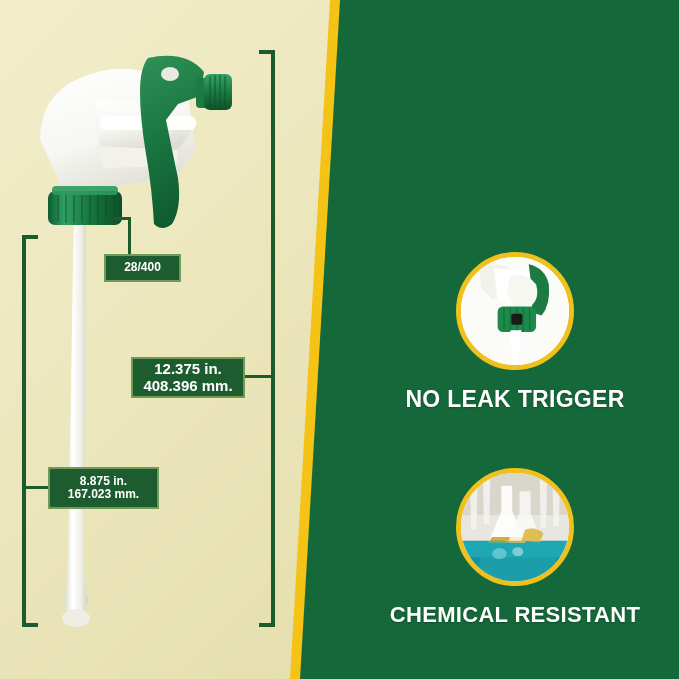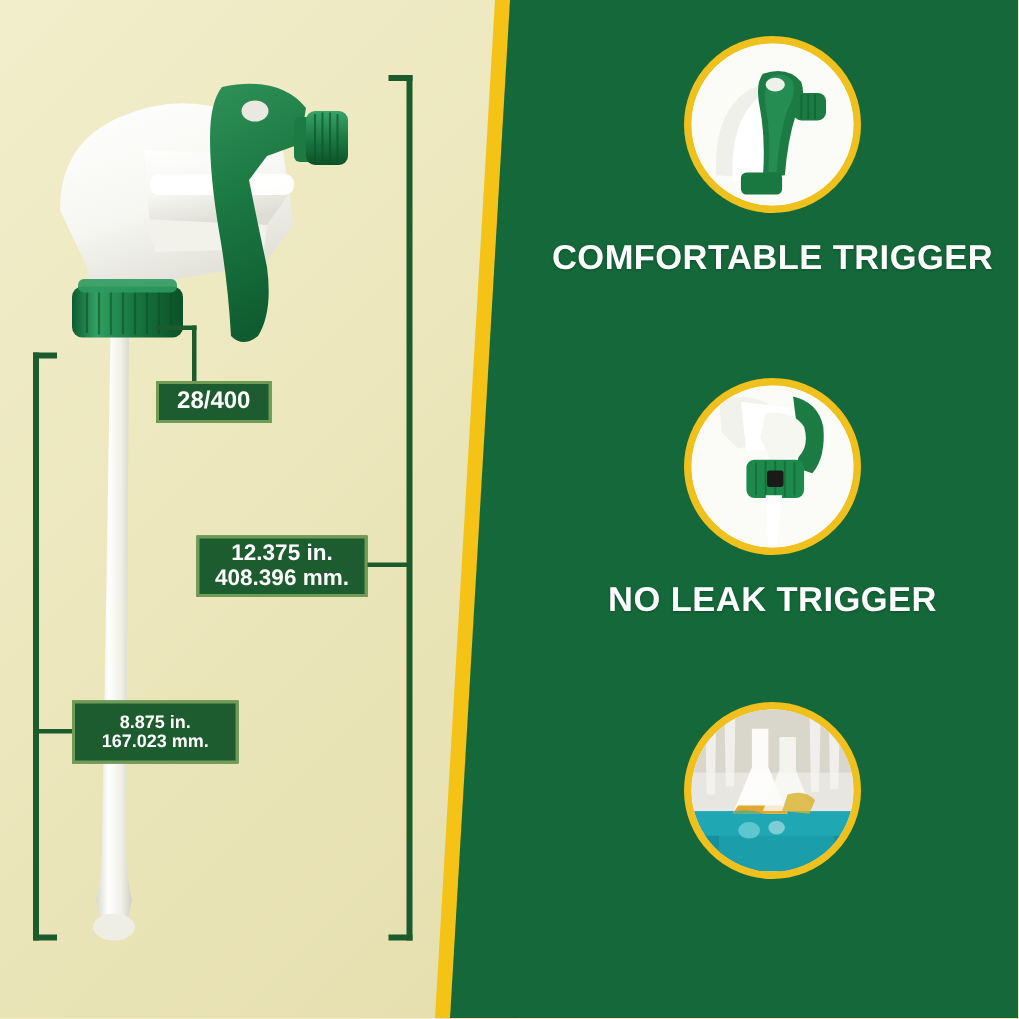--- a/index.html
+++ b/index.html
@@ -79,21 +79,21 @@
     line-height: 1.12;
     box-sizing: border-box;
     display: flex;
     flex-direction: column;
     align-items: center;
     justify-content: center;
   }
   .callout-28 {
     left: 104px; top: 254px;
     width: 77px; height: 28px;
-    font-size: 16px;
+    font-size: 12px;
   }
   .callout-12375 {
     left: 131px; top: 357px;
     width: 114px; height: 41px;
     font-size: 15px;
   }
   .callout-8875 {
     left: 48px; top: 467px;
     width: 111px; height: 42px;
     font-size: 12px;
@@ -234,40 +234,20 @@
 
     <div class="callout callout-8875">
       <span class="ln">8.875 in.</span>
       <span class="ln">167.023 mm.</span>
     </div>
   </div>
 
   <div class="right-panel"></div>
   <div class="divider-stripe"></div>
 
-  <div class="feature feature-1">
-    <div class="feature-circle">
-      <svg class="thumb-svg" viewBox="0 0 118 118">
-        <rect width="118" height="118" fill="#fbfbf8"></rect>
-        <path d="M18 96 Q16 58 34 40 Q48 26 64 30 L72 44 L60 56 L52 74 L48 98 Z" fill="#f0f0ea"></path>
-        <path d="M30 100 Q28 62 44 44 Q56 30 70 34 Q78 44 72 58 Q64 74 62 100 Z" fill="#ffffff"></path>
-        <path d="M52 22 Q70 16 80 28 Q84 40 76 52 Q70 70 68 96 L52 98 Q54 70 50 48 Q46 30 52 22 Z" fill="#1b7b42"></path>
-        <path d="M58 24 Q68 20 74 28 Q76 38 70 48 Q64 66 62 94 L56 94 Q58 66 54 46 Q52 30 58 24 Z" fill="#2a9158" opacity="0.75"></path>
-        <ellipse cx="61" cy="30" rx="7" ry="5" fill="#eef0ea"></ellipse>
-        <rect x="74" y="36" width="24" height="20" rx="6" fill="#1b7b42"></rect>
-        <g stroke="#0e5c31" stroke-width="1.3" opacity="0.6">
-          <line x1="80" y1="37" x2="80" y2="55"></line>
-            <line x1="85" y1="37" x2="85" y2="55"></line>
-          <line x1="90" y1="37" x2="90" y2="55"></line>
-        </g>
-        <rect x="36" y="94" width="30" height="16" rx="4" fill="#18783f"></rect>
-      </svg>
-    </div>
-    <div class="feature-label">COMFORTABLE TRIGGER</div>
-  </div>
 
   <div class="feature feature-2">
     <div class="feature-circle">
       <svg class="thumb-svg" viewBox="0 0 118 118">
         <rect width="118" height="118" fill="#fbfbf8"></rect>
         <path d="M20 10 Q46 4 62 18 L58 40 L34 46 L22 34 Z" fill="#f2f2ec"></path>
         <path d="M36 12 L74 16 L80 34 L70 46 L40 48 Z" fill="#ffffff"></path>
         <path d="M74 8 Q92 12 96 30 Q98 52 88 64 L76 60 Q82 40 76 24 Z" fill="#1b7b42"></path>
         <path d="M54 20 Q74 18 82 30 Q86 44 78 52 L58 54 L50 38 Z" fill="#f7f7f2"></path>
         <rect x="40" y="54" width="42" height="28" rx="6" fill="#1d8a4c"></rect>
@@ -300,15 +280,16 @@
         </g>
         <path d="M44 14 L56 14 L56 42 L70 76 L30 76 L44 42 Z" fill="#ffffff" opacity="0.9"></path>
         <path d="M34 70 L66 70 L70 76 L30 76 Z" fill="#e0a015" opacity="0.9"></path>
         <path d="M64 20 L76 20 L76 44 L88 74 L52 74 L64 44 Z" fill="#fafaf6" opacity="0.82"></path>
         <ellipse cx="42" cy="88" rx="8" ry="6" fill="#b9f2f6" opacity="0.9"></ellipse>
         <ellipse cx="62" cy="86" rx="6" ry="5" fill="#ffffff" opacity="0.95"></ellipse>
         <path d="M20 78 Q40 68 62 80 Q84 92 104 80 L104 118 L20 118 Z" fill="#1fa7b4" opacity="0.55"></path>
         <path d="M70 62 Q82 58 90 66 L86 76 L66 74 Z" fill="#d8b02a" opacity="0.8"></path>
       </svg>
     </div>
+    <div class="feature-label">CHEMICAL RESISTANT</div>
   </div>
 
 </div>
 
 </body></html>

